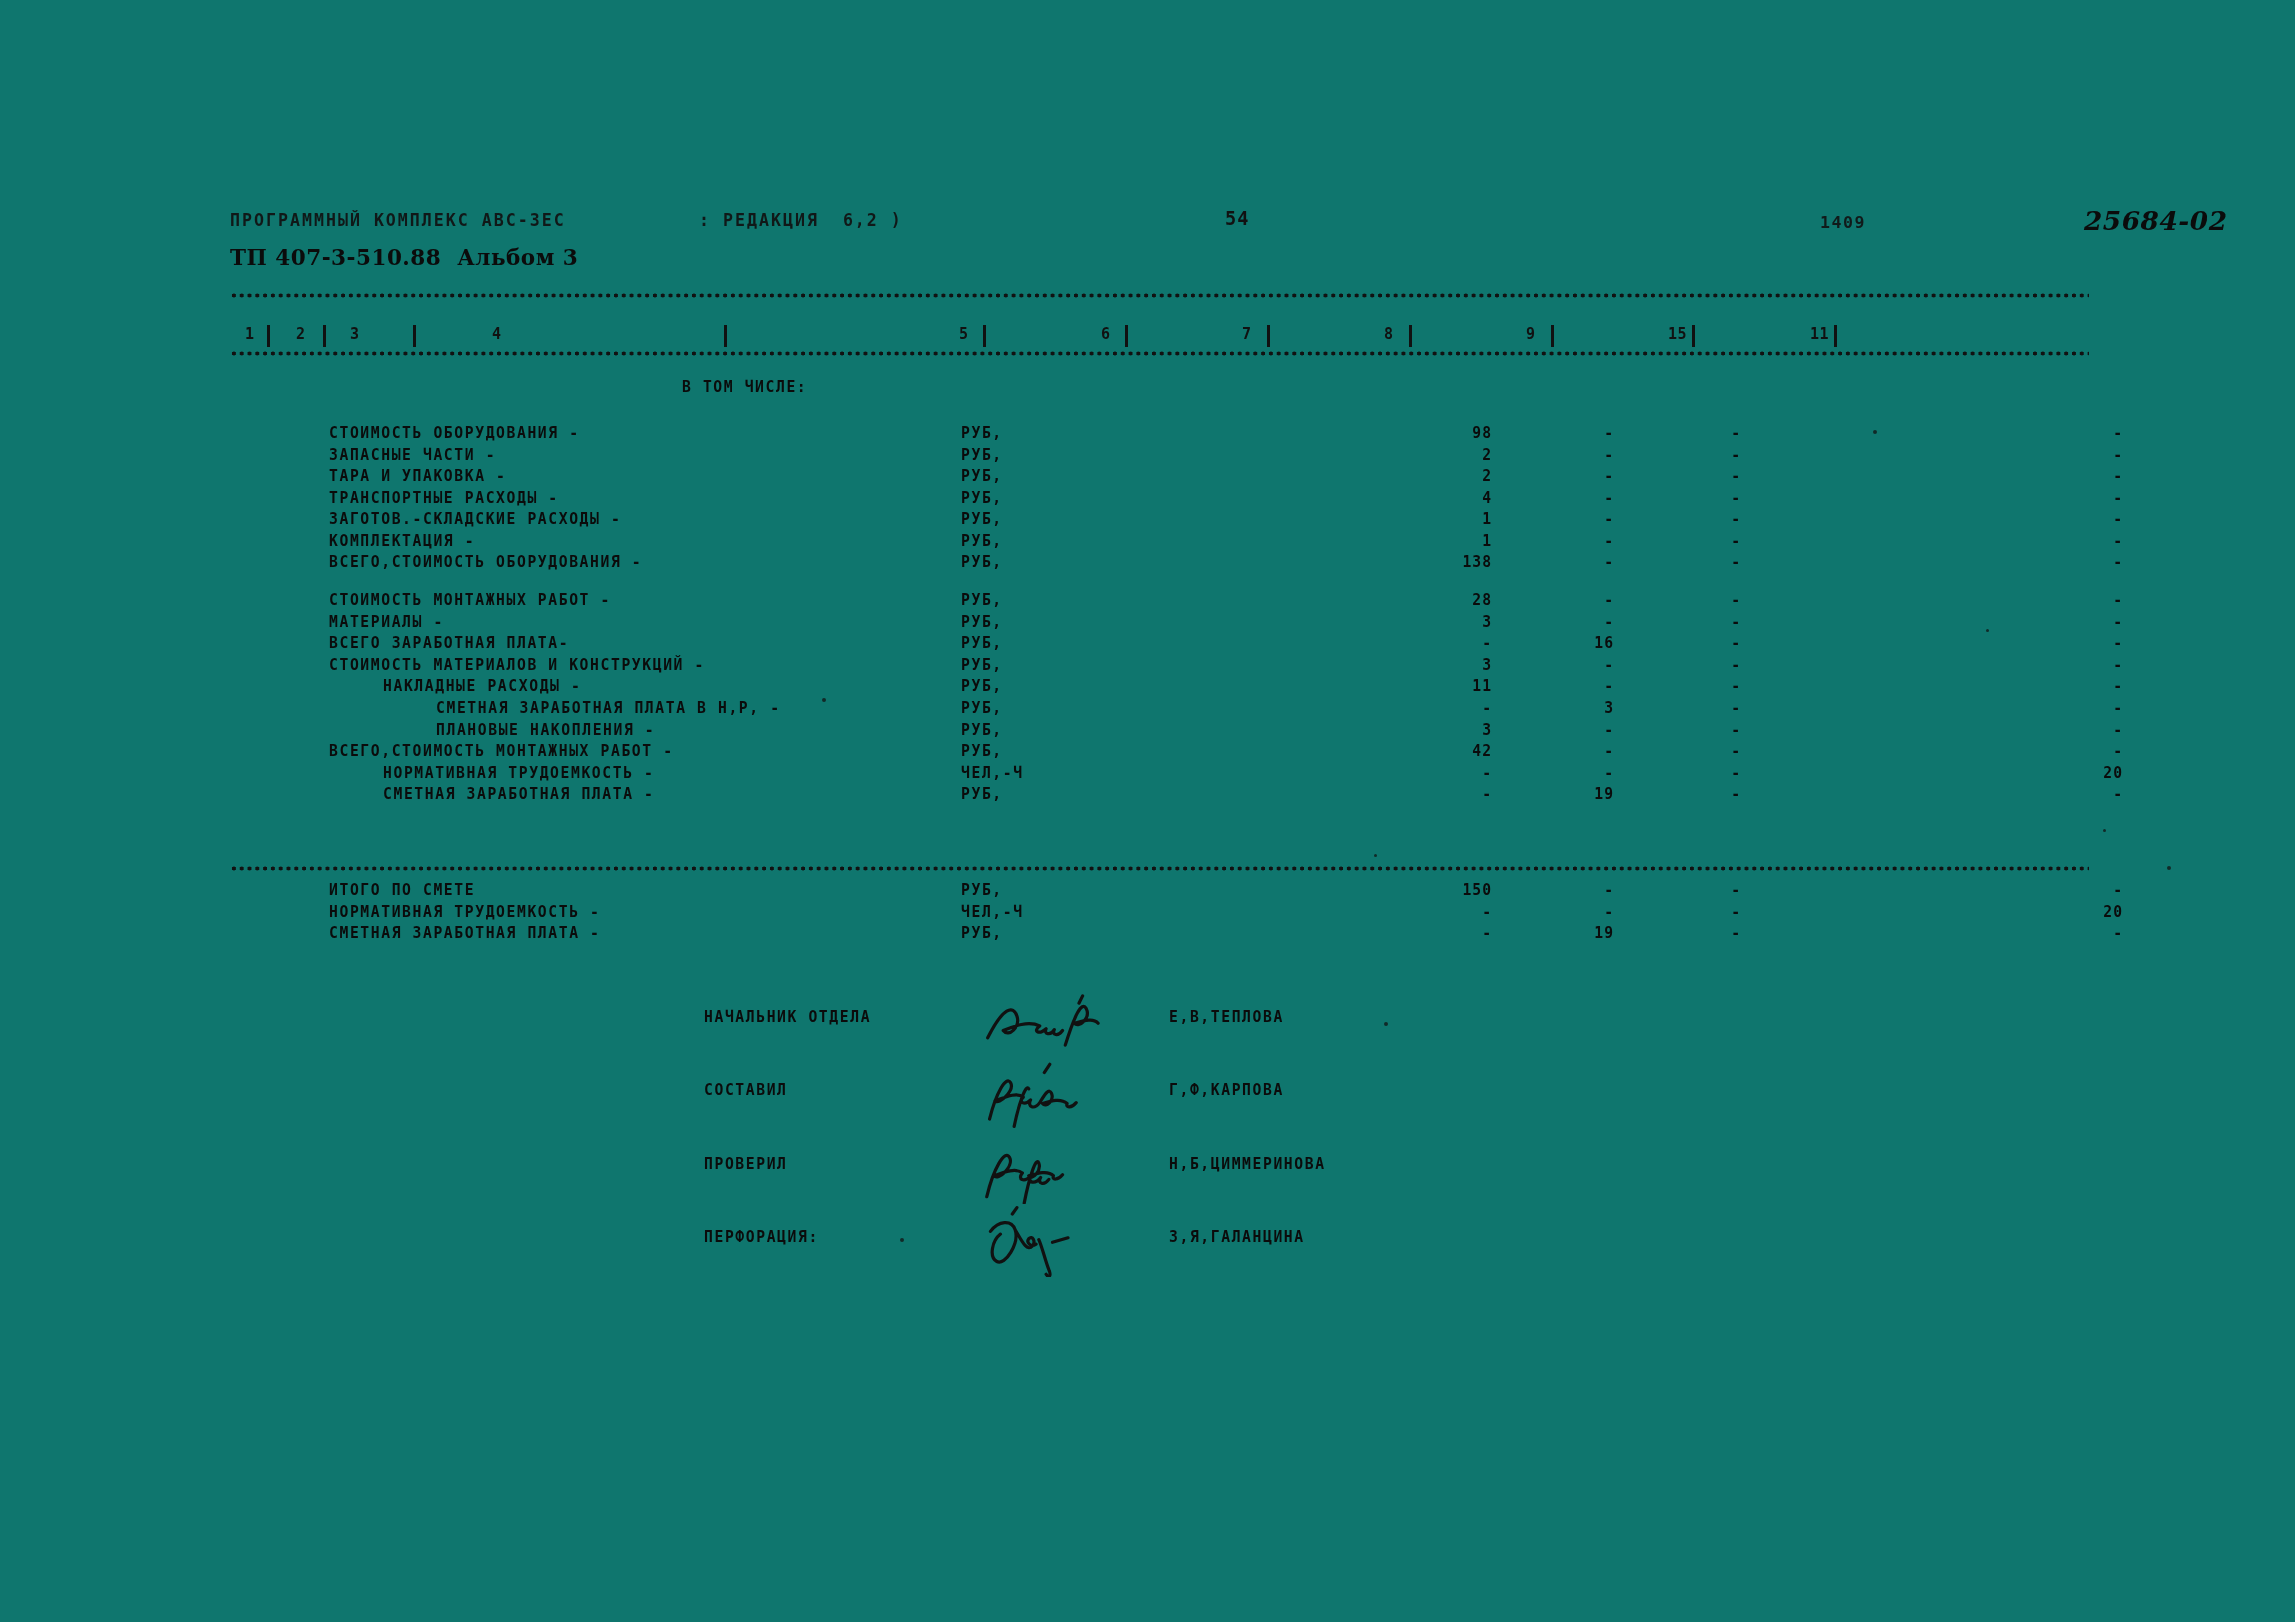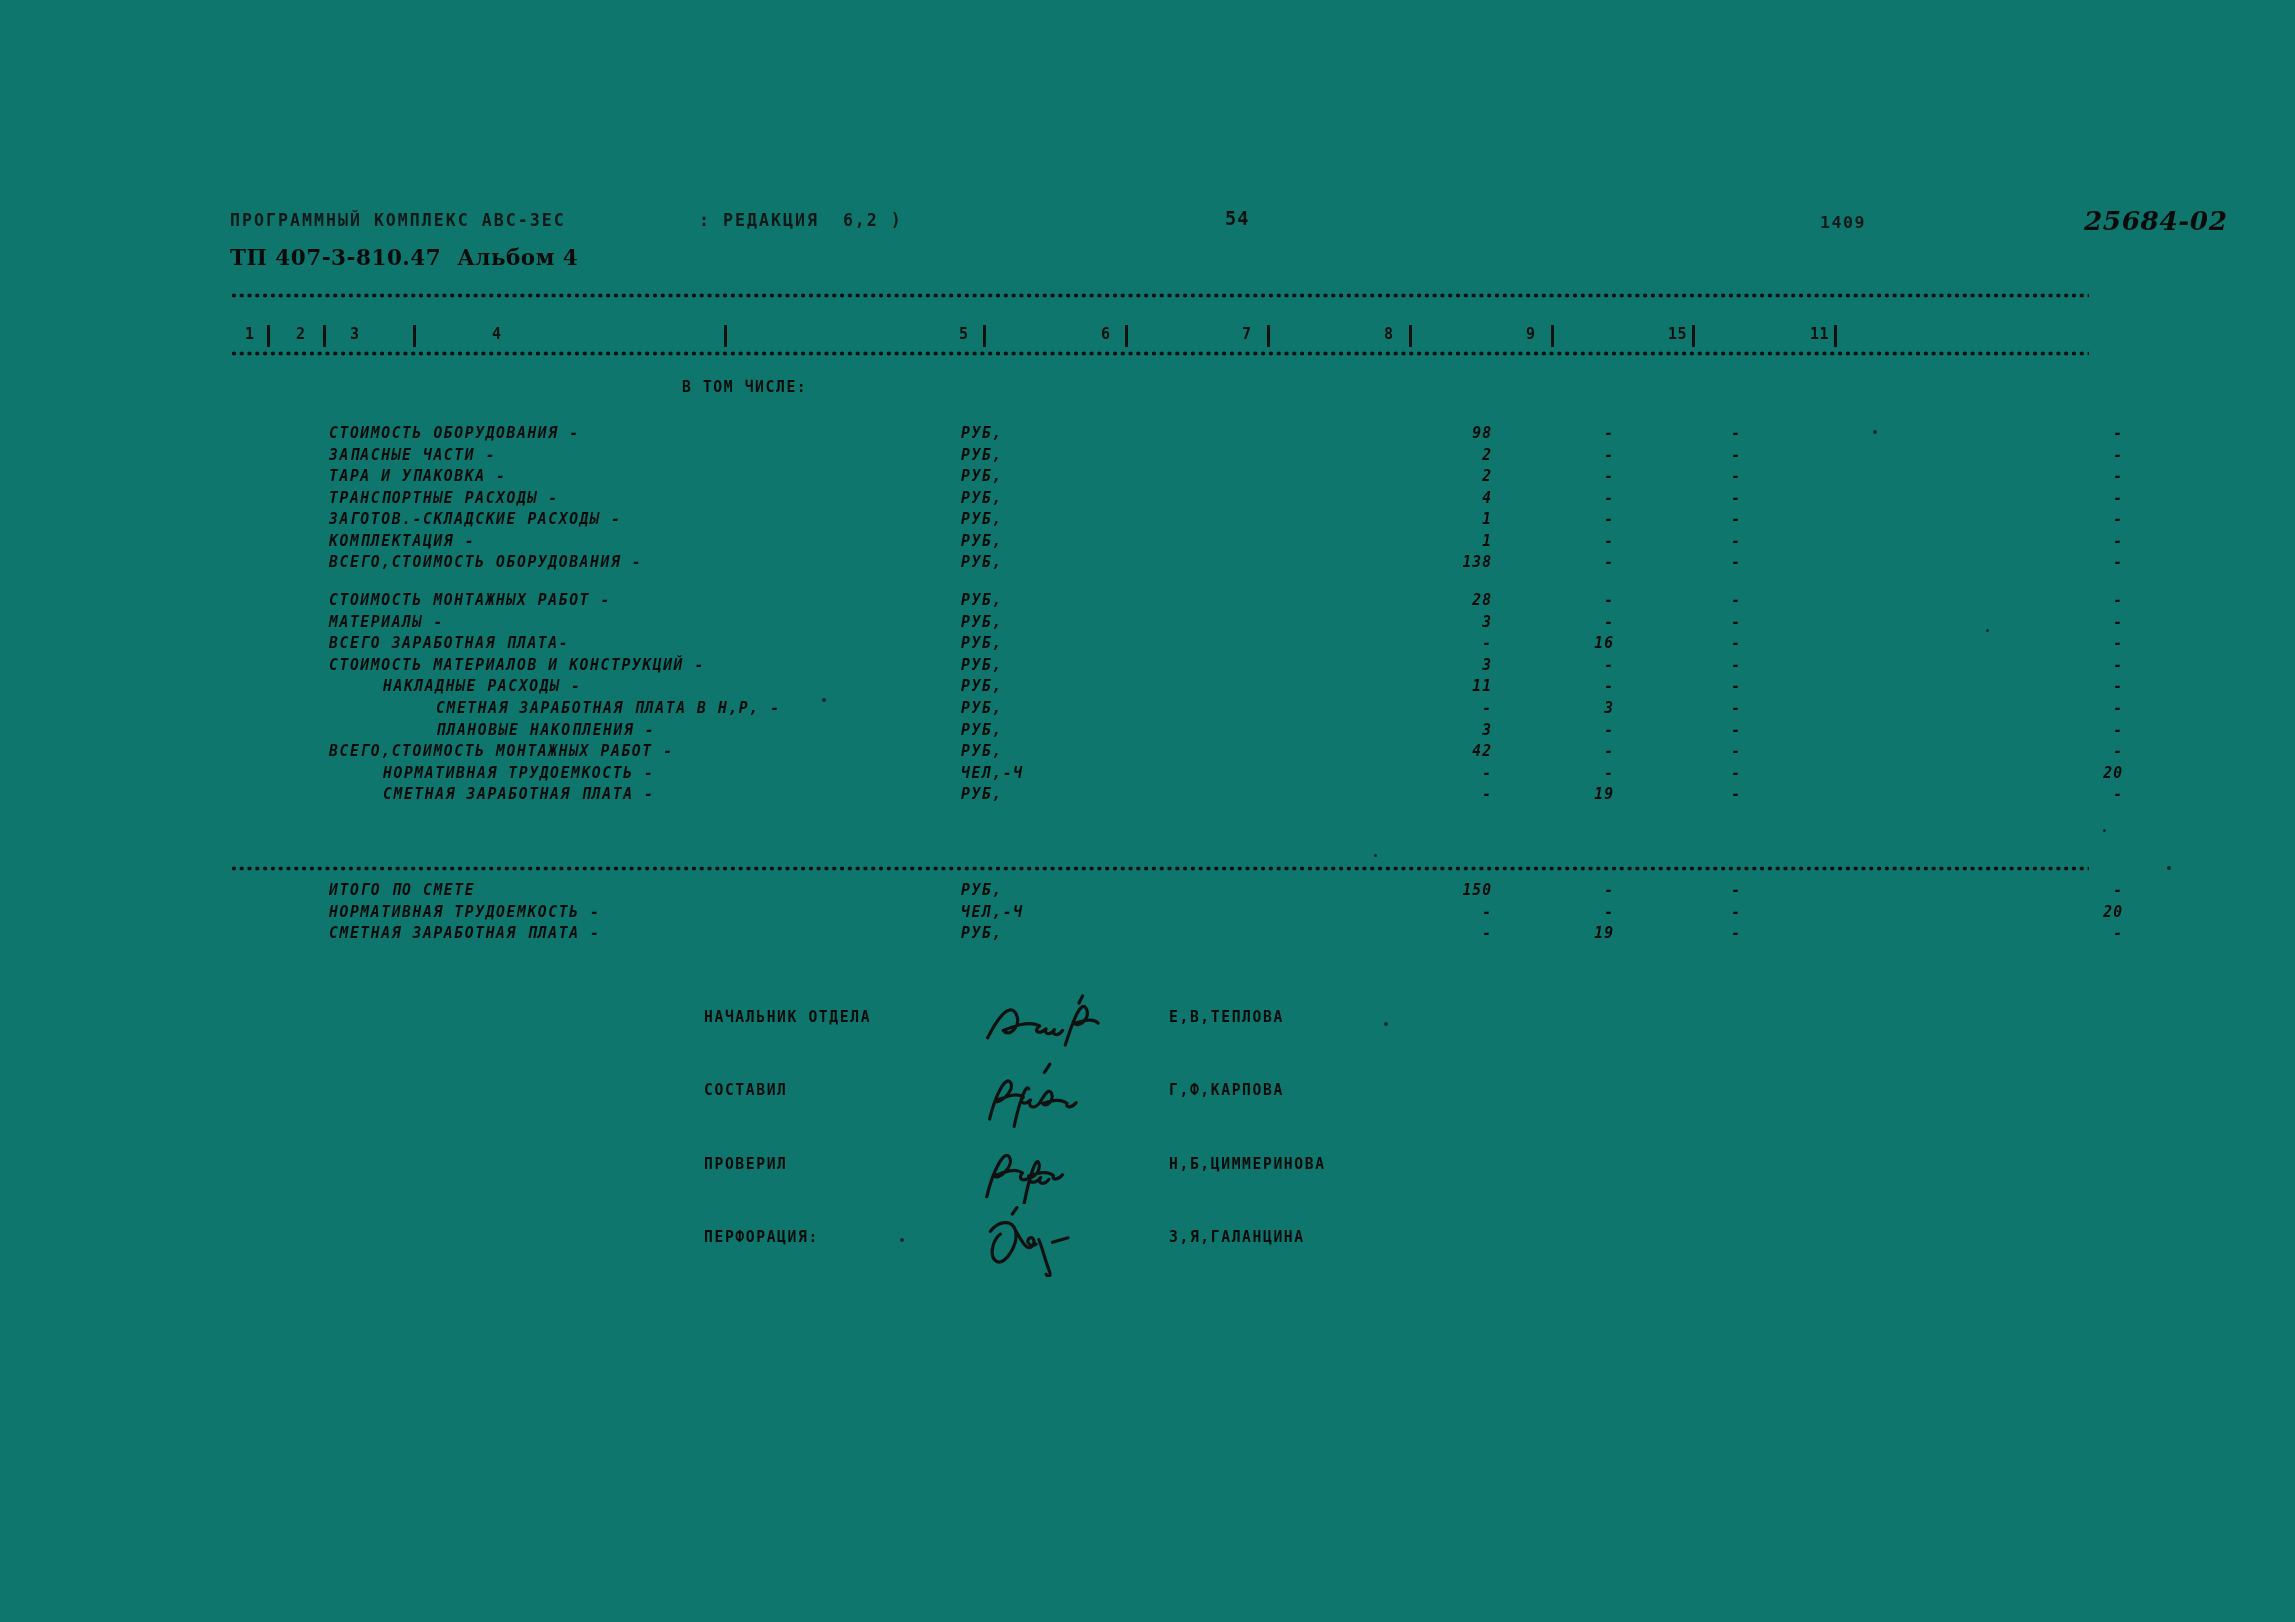--- a/index.html
+++ b/index.html
@@ -72,21 +72,21 @@
   .vtick{position:absolute;width:3.4px;background:#111;}
 
   
   .colnum{
     position:absolute;top:325px;
     font-size:15px;font-weight:700;letter-spacing:0.5px;
   }
 
   
   .tbl{position:absolute;left:0;top:0;width:100%;}
-  .trow{position:absolute;height:21.5px;font-style:italic;}
+  .trow{position:absolute;height:21.5px;}
   .lbl{
     position:absolute;
     font-size:14.7px;font-weight:700;letter-spacing:1.6px;
     transform:scaleY(1.1);transform-origin:left center;
     white-space:pre;
   }
   .unit{
     position:absolute;left:961px;
     font-size:14.7px;font-weight:700;letter-spacing:1.6px;
     transform:scaleY(1.1);transform-origin:left center;
@@ -122,21 +122,21 @@
   .sig-mark{position:absolute;left:959px;}
   .sig-mark svg{display:block;}
 </style>
 </head>
 <body>
 
 <div class="sheet">
 
   <div class="abs dm" id="hdr-program">ПРОГРАММНЫЙ КОМПЛЕКС АВС-ЗЕС</div>
   <div class="abs dm" id="hdr-redaction">: РЕДАКЦИЯ  6,2 )</div>
-  <div class="abs" id="hdr-album">ТП 407-3-810.47  Альбом 4</div>
+  <div class="abs" id="hdr-album">ТП 407-3-510.88  Альбом 3</div>
   <div class="abs dm" id="hdr-page">54</div>
   <div class="abs dm" id="hdr-code">1409</div>
   <div class="abs" id="hdr-docnum">25684-02</div>
 
   <div class="rule" id="rule-top"></div>
   <div class="rule" id="rule-mid"></div>
   <div class="rule" id="rule-bottom"></div>
 
   <div id="colnum-row">
       <div class="colnum dm" style="left: 245px;">1</div>

